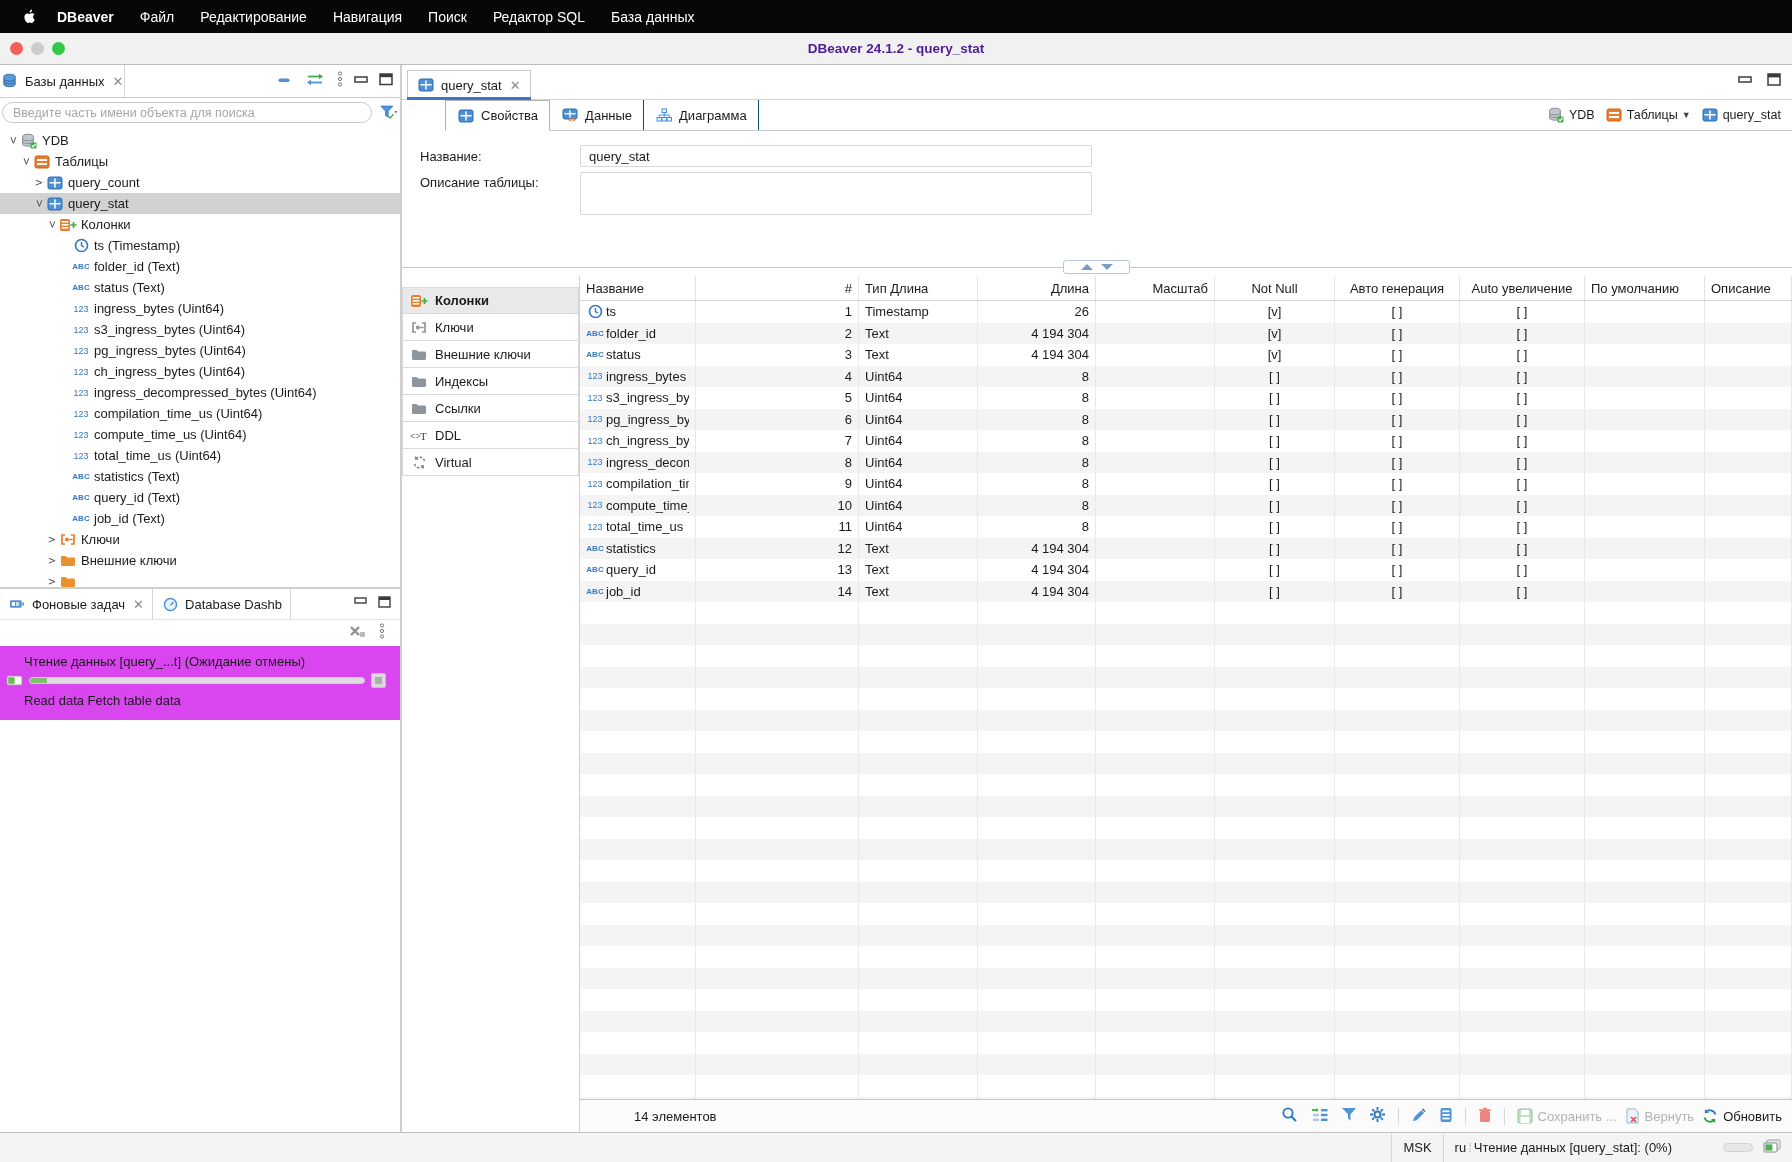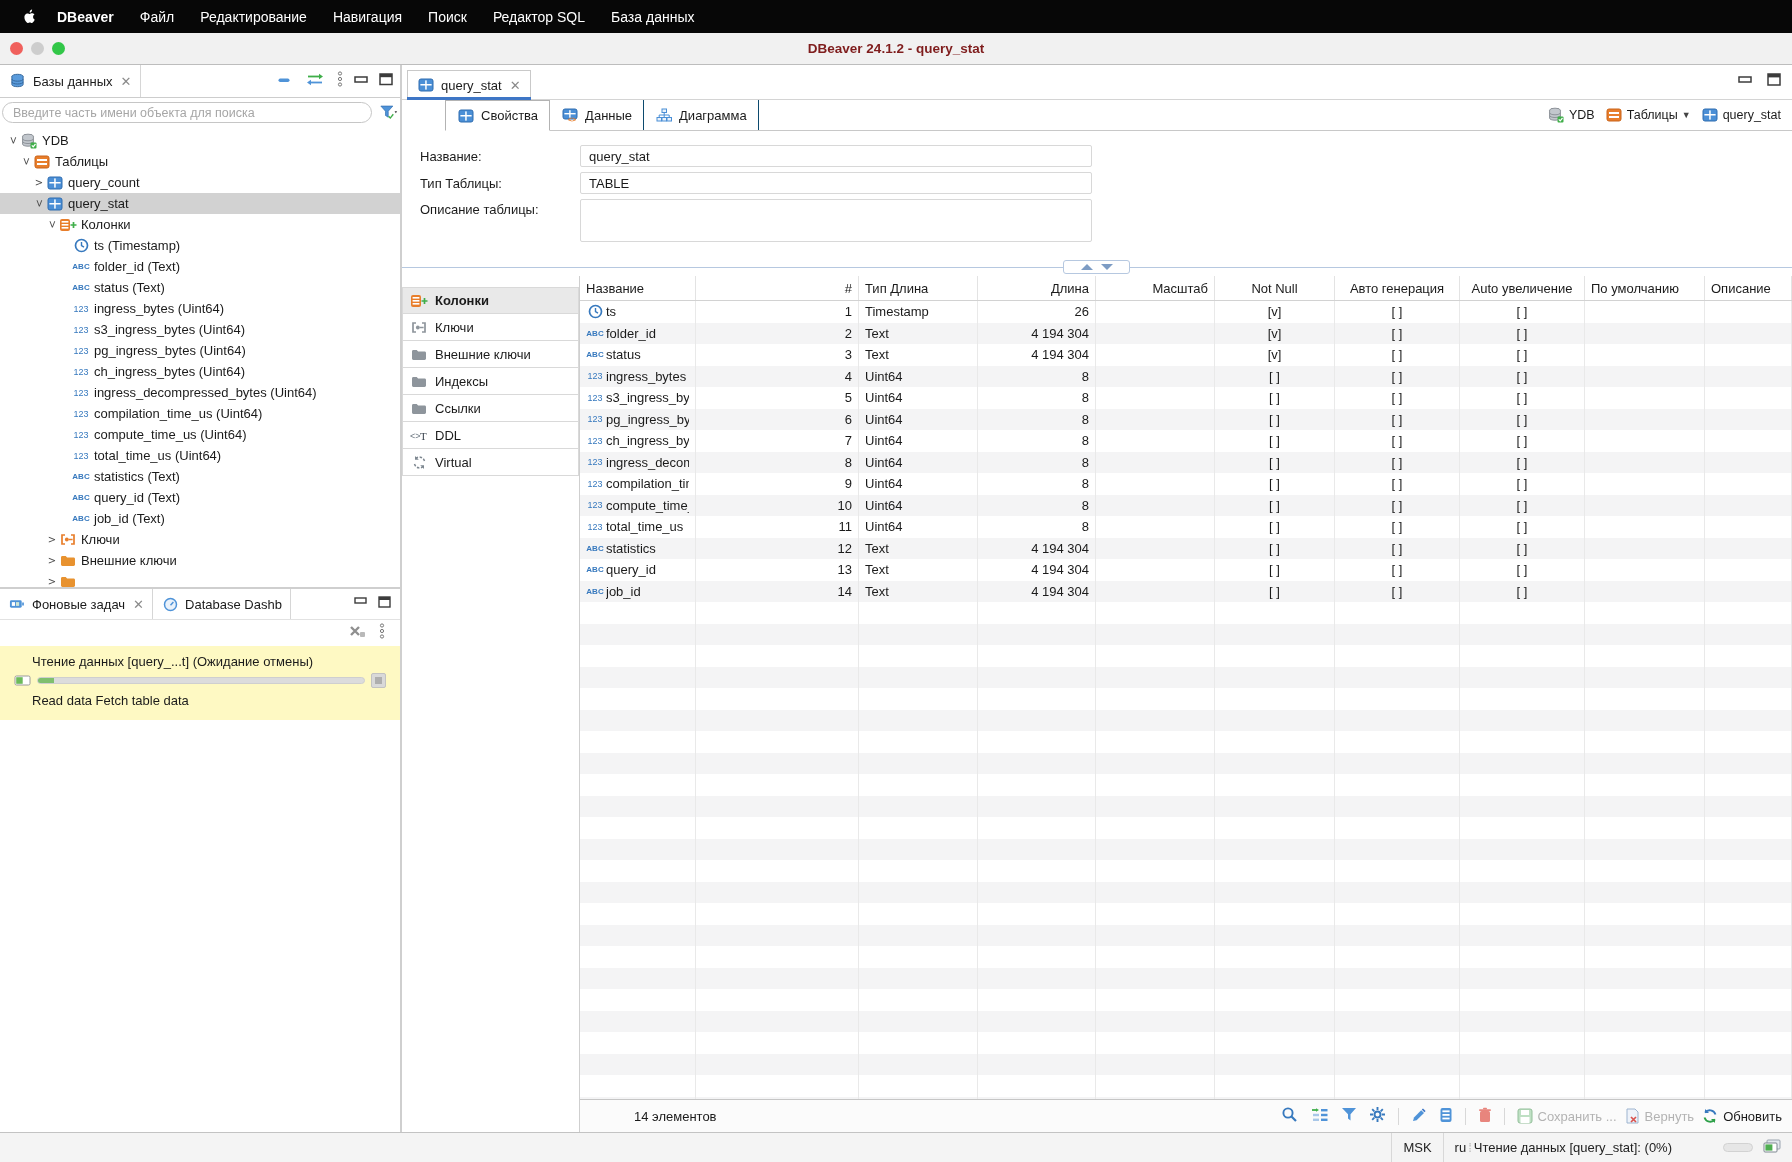--- a/index.html
+++ b/index.html
@@ -7,50 +7,50 @@
   .window{ width:1792px; height:1162px; background:#fff; font-family:"Liberation Sans",sans-serif;
     display:flex; flex-direction:column; overflow:hidden; position:relative; color:#1b1b1b;}
   
   .menubar{height:33px;background:#070707;color:#fff;display:flex;align-items:center;
     padding-left:14px;font-size:14px;flex:none;}
   .menubar .apple{width:30px;display:flex;justify-content:center;}
   .menu-item{padding:0 13px;}
   .menu-item.app{font-weight:bold;}
   
   .titlebar{height:32px;background:#f1f1f1;border-bottom:1px solid #bdbdbd;position:relative;
-    display:flex;align-items:center;justify-content:center;font-size:13.5px;font-weight:bold;color:#7f1d1d;flex:none;}
+    display:flex;align-items:center;justify-content:center;font-size:13.5px;font-weight:bold;color:#4c1d95;flex:none;}
   .traffic{position:absolute;left:10px;top:9px;display:flex;gap:8px;}
   .light{width:13px;height:13px;border-radius:50%;}
   .light.red{background:#f0605c;} .light.gray{background:#cdcdcd;} .light.green{background:#32c748;}
   
   .main{flex:1;display:flex;min-height:0;}
   .left-panel{width:402px;flex:none;border-right:2px solid #cfcfcf;display:flex;flex-direction:column;background:#fff;}
   
   .panel-tabs{height:33px;flex:none;border-bottom:1px solid #cdcdcd;display:flex;align-items:stretch;font-size:13px;position:relative;}
-  .panel-tab{display:flex;align-items:center;gap:6px;padding:0 9px;border-right:1px solid #d6d6d6;background:#fff;}
+  .panel-tab{display:flex;align-items:center;gap:6px;padding:0 1px;border-right:1px solid #d6d6d6;background:#fff;}
   .pt-tools{position:absolute;right:6px;top:0;height:100%;display:flex;align-items:center;gap:10px;}
   .close-x{color:#8a8a8a;font-size:13px;padding-left:2px;}
   .search-row{height:29px;flex:none;display:flex;align-items:center;gap:8px;padding:0 2px;}
   .search-input{flex:1;height:21px;border:1px solid #c6c6c6;border-radius:11px;padding:0 10px;
     font-size:12.5px;color:#a6a6a6;display:flex;align-items:center;white-space:nowrap;overflow:hidden;background:#fff;}
   .tree{height:460px;flex:none;overflow:hidden;font-size:13px;padding-top:3px;}
   .tree-row{height:21px;display:flex;align-items:center;}
   .tree-row.selected{background:#d2d2d2;}
   .chev{display:inline-block;width:14px;flex:none;font-size:10px;color:#4d4d4d;text-align:center;}
   .chev.exp{transform:rotate(90deg);}
   .tree-label{margin-left:4px;white-space:nowrap;}
   .ic{width:18px;height:16px;flex:none;display:inline-flex;align-items:center;justify-content:center;}
   .ic-txt{font-size:8px;font-weight:bold;color:#3779be;letter-spacing:0;}
   
   .bottom-panel{flex:1;border-top:2px solid #cfcfcf;display:flex;flex-direction:column;min-height:0;}
   .bp-tabs{height:31px;flex:none;display:flex;align-items:stretch;font-size:13px;position:relative;border-bottom:1px solid #e2e2e2;}
   .bp-tab{display:flex;align-items:center;gap:6px;padding:0 8px;border-right:1px solid #d6d6d6;white-space:nowrap;}
   .bp-tools{position:absolute;right:8px;top:7px;display:flex;gap:10px;}
   .bp-toolbar{height:26px;flex:none;display:flex;justify-content:flex-end;align-items:center;gap:12px;padding-right:14px;}
-  .task-block{height:74px;flex:none;background:#fef9c3;padding:5px 0 0 8px;font-size:13px;}
+  .task-block{height:74px;flex:none;background:#d946ef;padding:5px 0 0 0;font-size:13px;}
   .task-title{padding-left:24px;height:20px;display:flex;align-items:center;}
   .task-progress{height:18px;display:flex;align-items:center;padding:0 14px 0 5px;gap:6px;}
   .progress-track{flex:1;height:7px;border-radius:4px;background:#dcdcdc;border:1px solid #cfcfcf;overflow:hidden;}
   .progress-fill{height:100%;width:5%;background:#7fbf6e;}
   .stop-btn{width:15px;height:15px;background:#d9d9d9;border:1px solid #c2c2c2;border-radius:2px;
     display:flex;align-items:center;justify-content:center;}
   .stop-btn i{width:7px;height:7px;background:#aeaeae;display:block;}
   .task-detail{padding-left:24px;height:22px;display:flex;align-items:center;}
   
   .editor{flex:1;display:flex;flex-direction:column;min-width:0;background:#fff;}
@@ -546,24 +546,20 @@
           </span>
         </div>
       </div>
 
       <div class="props">
         <div class="prop-row">
           <div class="prop-label">Название:</div>
           <div class="prop-input">query_stat</div>
         </div>
         <div class="prop-row">
-          <div class="prop-label">Тип Таблицы:</div>
-          <div class="prop-input">TABLE</div>
-        </div>
-        <div class="prop-row">
           <div class="prop-label" style="align-items:flex-start;padding-top:3px;">Описание таблицы:</div>
           <div class="prop-input tall"></div>
         </div>
       </div>
 
       <div class="splitter">
         <div class="line"></div>
         <div class="pill">
           <span class="tri up"></span>
           <span class="tri down"></span>

